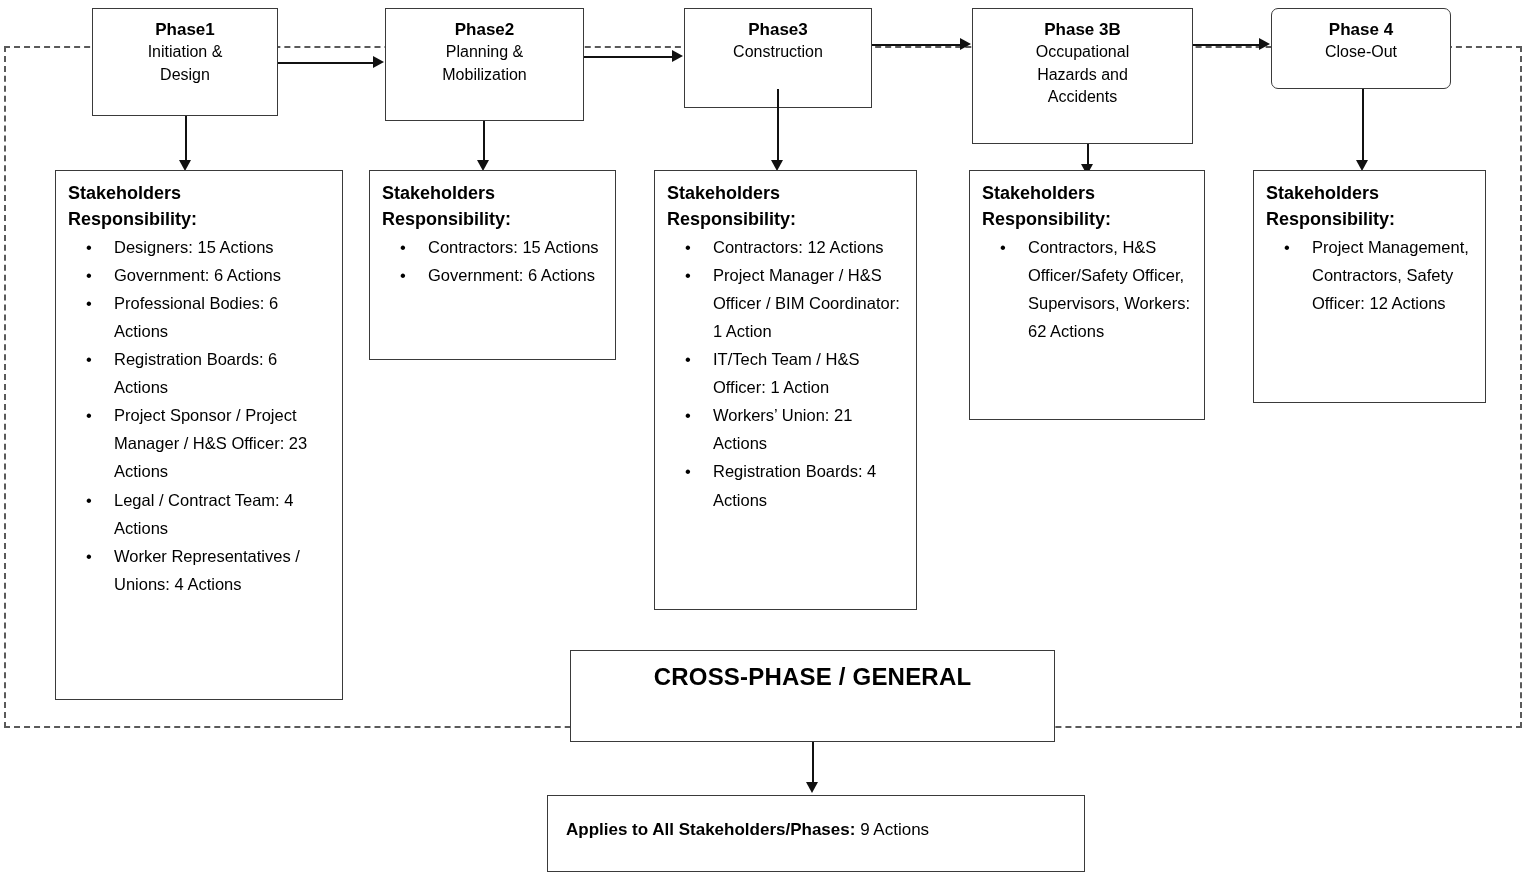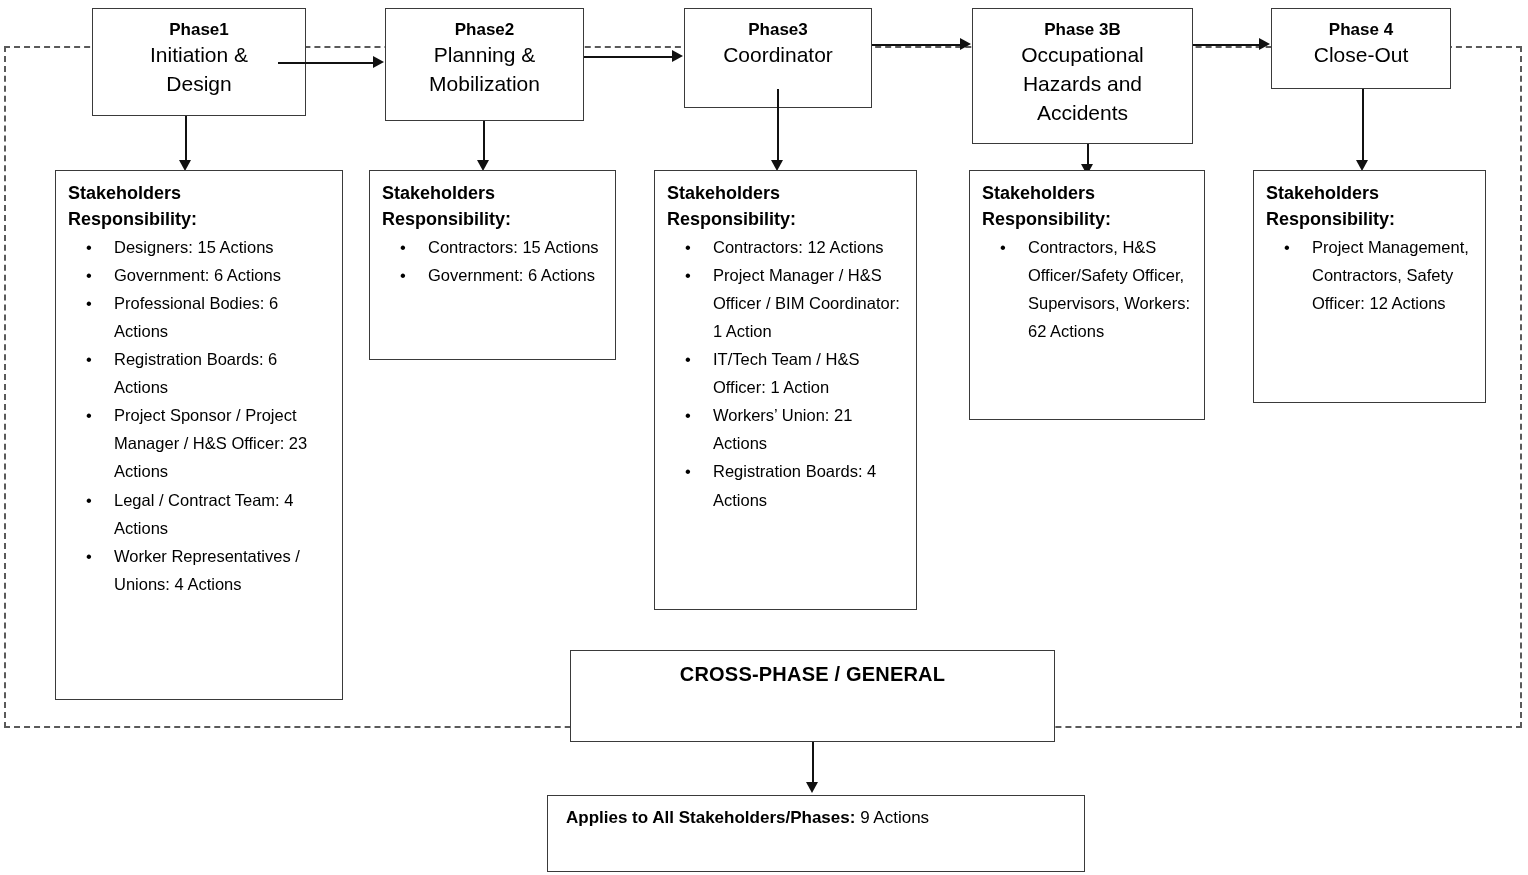--- a/index.html
+++ b/index.html
@@ -38,21 +38,21 @@
     padding-top: 9px;
     line-height: 1.38;
   }
   .phase-title {
     font-weight: bold;
     font-size: 17px;
     display: block;
   }
   .phase-sub {
     font-weight: normal;
-    font-size: 21px;
+    font-size: 16px;
     display: block;
   }
   
   .stake-box {
     padding: 10px 8px 8px 12px;
   }
   .stake-head {
     font-weight: bold;
     font-size: 18px;
     line-height: 1.42;
@@ -78,25 +78,25 @@
     line-height: 1.70;
   }
   
   .cross-box {
     display: flex;
     justify-content: center;
     padding-top: 12px;
   }
   .cross-title {
     font-weight: bold;
-    font-size: 20px;
+    font-size: 24px;
     letter-spacing: .2px;
   }
   .applies-box {
-    padding: 12px 0 0 18px;
+    padding: 24px 0 0 18px;
   }
   .applies-line {
     font-size: 17px;
   }
   .applies-line b {
     font-weight: bold;
   }
   
   .hline, .vline {
     position: absolute;
@@ -119,45 +119,45 @@
     border-top: 11px solid #111;
   }
 </style>
 </head>
 <body>
 
 <div id="canvas">
 
   <div class="dashed-frame" style="left:4px; top:46px; width:1518px; height:682px;"></div>
 
-  <div class="box phase-box" style="left:92px; top:8px; width:214px; height:108px;">
+  <div class="box phase-box" style="left:92px; top:8px; width:186px; height:108px;">
     <span class="phase-title">Phase1</span>
     <span class="phase-sub" style="white-space:pre-line;">Initiation &amp;
 Design</span>
   </div>
 
   <div class="box phase-box" style="left:385px; top:8px; width:199px; height:113px;">
     <span class="phase-title">Phase2</span>
     <span class="phase-sub" style="white-space:pre-line;">Planning &amp;
 Mobilization</span>
   </div>
 
   <div class="box phase-box" style="left:684px; top:8px; width:188px; height:100px;">
     <span class="phase-title">Phase3</span>
-    <span class="phase-sub" style="white-space:pre-line;">Coordinator</span>
+    <span class="phase-sub" style="white-space:pre-line;">Construction</span>
   </div>
 
   <div class="box phase-box" style="left:972px; top:8px; width:221px; height:136px;">
     <span class="phase-title">Phase 3B</span>
     <span class="phase-sub" style="white-space:pre-line;">Occupational
 Hazards and
 Accidents</span>
   </div>
 
-  <div class="box phase-box" style="left:1271px; top:8px; width:180px; height:81px;">
+  <div class="box phase-box" style="left:1271px; top:8px; width:180px; height:81px;border-radius:7px;">
     <span class="phase-title">Phase 4</span>
     <span class="phase-sub" style="white-space:pre-line;">Close-Out</span>
   </div>
 
   <div class="hline" style="left:278px; top:62px; width:96px;"></div>
   <div class="arrow-right" style="left:373px; top:56px;"></div>
 
   <div class="hline" style="left:584px; top:56px; width:89px;"></div>
   <div class="arrow-right" style="left:672px; top:50px;"></div>
 

